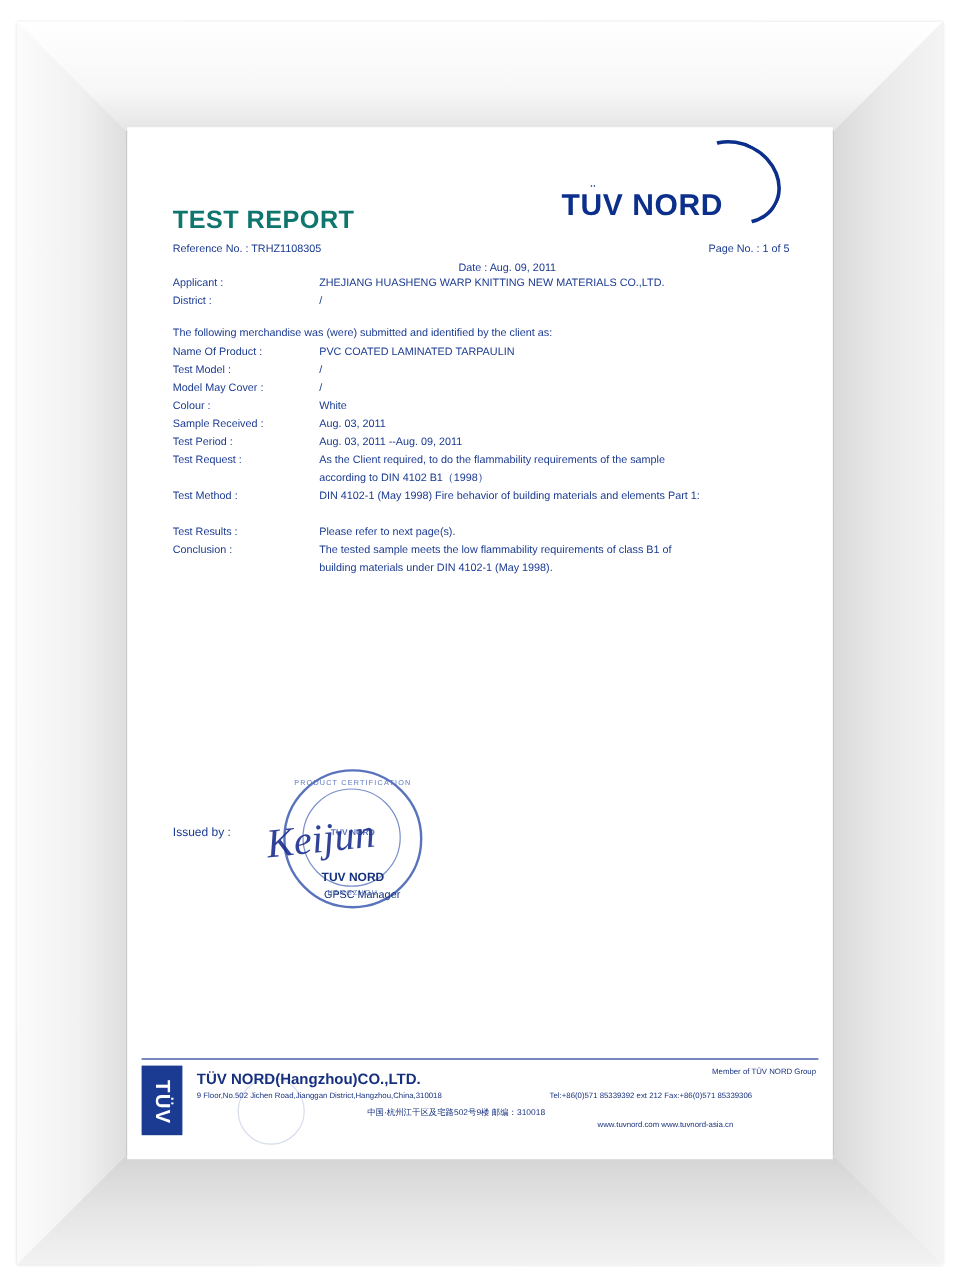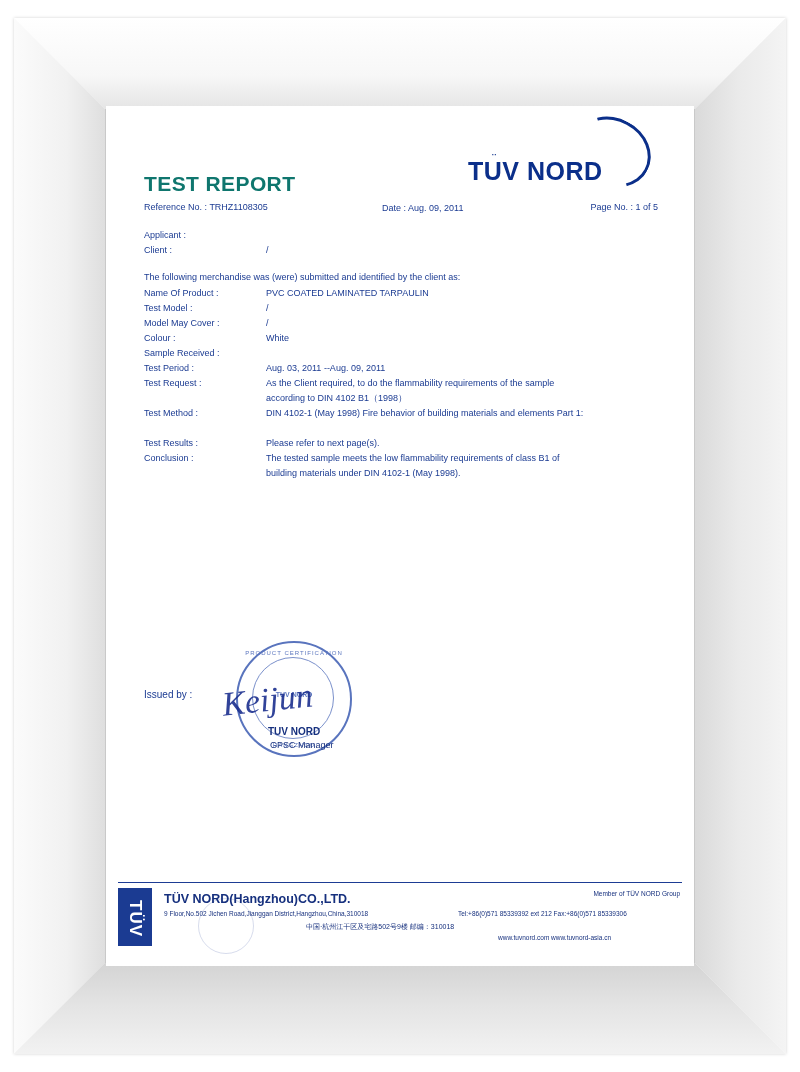--- a/index.html
+++ b/index.html
@@ -112,21 +112,21 @@
   }
 
   .meta-row {
     position: absolute;
     left: 38px; top: 96px;
     width: 514px;
     font-size: 9px;
     color: #1b3b92;
   }
   .meta-row .ref { position: absolute; left: 0; top: 0; }
-  .meta-row .date { position: absolute; left: 238px; top: 1px; }
+  .meta-row .date { position: absolute; left: 238px; top: 16px; }
   .meta-row .page { position: absolute; right: 0; top: 0; }
 
   .kv-block {
     position: absolute;
     left: 38px;
     width: 514px;
     font-size: 9px;
     line-height: 15px;
     color: #1b3b92;
   }
@@ -324,23 +324,24 @@
     </div>
     <div class="page">
       <span>Page No. :</span>
       <span>1 of 5</span>
     </div>
   </div>
 
   <div class="kv-block" id="applicant-block">
     <div class="kv-row">
       <span class="kv-label">Applicant :</span>
-    </div>
-    <div class="kv-row">
-      <span class="kv-label">Client :</span>
+      <span class="kv-value">ZHEJIANG HUASHENG WARP KNITTING NEW MATERIALS CO.,LTD.</span>
+    </div>
+    <div class="kv-row">
+      <span class="kv-label">District :</span>
       <span class="kv-value">/</span>
     </div>
   </div>
 
   <div class="kv-block" id="intro-line">The following merchandise was (were) submitted and identified by the client as:</div>
 
   <div class="kv-block" id="details-block">
     <div class="kv-row">
       <span class="kv-label">Name Of Product :</span>
       <span class="kv-value">PVC COATED LAMINATED TARPAULIN</span>
@@ -352,20 +353,21 @@
     <div class="kv-row">
       <span class="kv-label">Model May Cover :</span>
       <span class="kv-value">/</span>
     </div>
     <div class="kv-row">
       <span class="kv-label">Colour :</span>
       <span class="kv-value">White</span>
     </div>
     <div class="kv-row">
       <span class="kv-label">Sample Received :</span>
+      <span class="kv-value">Aug. 03, 2011</span>
     </div>
     <div class="kv-row">
       <span class="kv-label">Test Period :</span>
       <span class="kv-value">Aug. 03, 2011 --Aug. 09, 2011</span>
     </div>
     <div class="kv-row tall">
       <span class="kv-label">Test Request :</span>
       <span class="kv-value">
         <span class="l2">As the Client required, to do the flammability requirements of the sample</span>
         <span class="l2">according to DIN 4102 B1（1998）</span>

